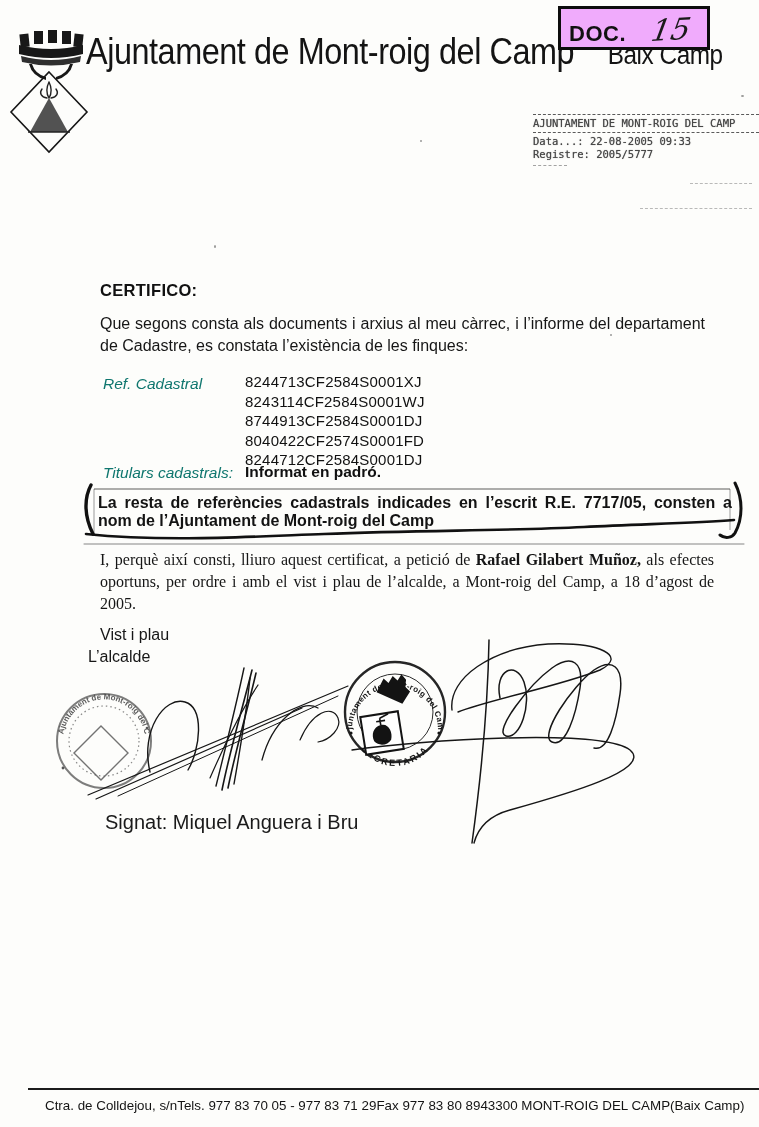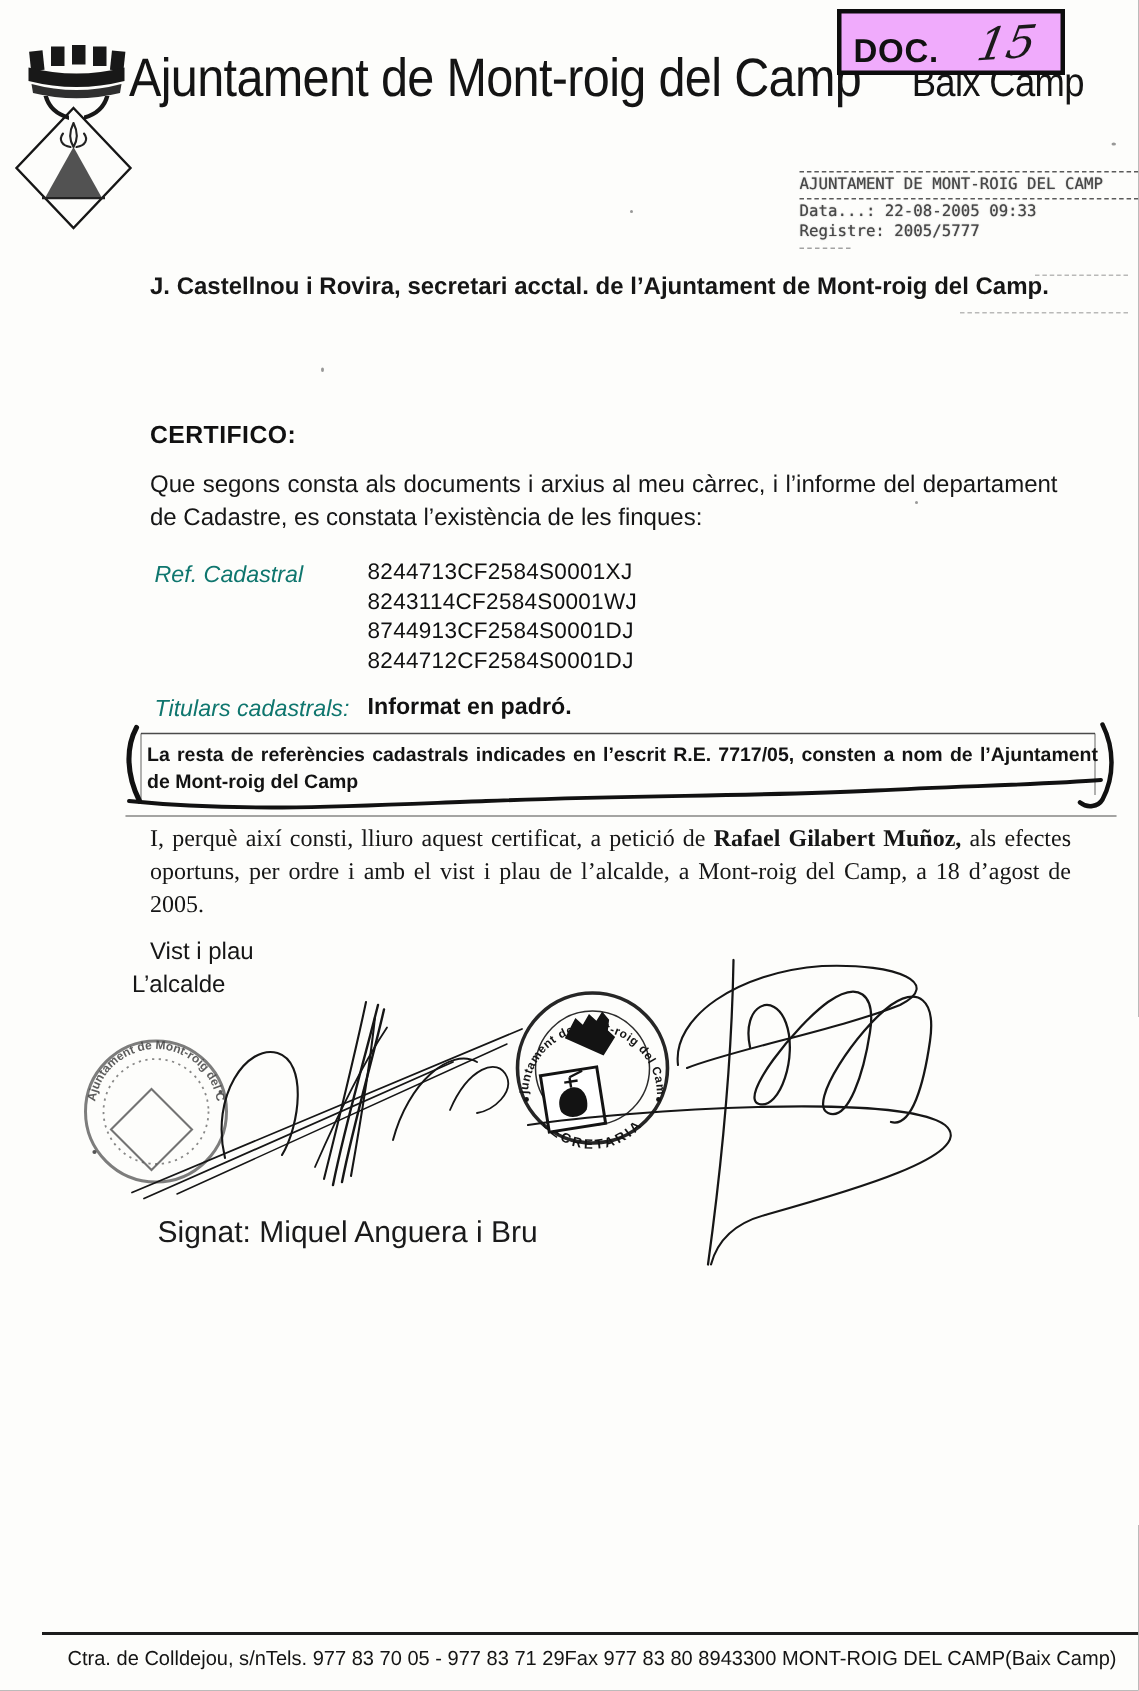--- a/index.html
+++ b/index.html
@@ -50,21 +50,21 @@
   .bold{font-weight:700;}
   .certifico{font-weight:700;font-size:16.5px;letter-spacing:.3px;}
   .ref-label{font-style:italic;font-size:15.5px;color:#0f766e;}
   .ref-list div{font-weight:400;font-size:15px;line-height:19.5px;letter-spacing:.2px;color:#111;}
   .titulars-value{font-weight:700;font-size:15.5px;}
   
   .note-box{position:absolute;left:84px;top:486px;width:660px;height:64px;}
   .note-box svg{position:absolute;left:0;top:0;overflow:visible;}
   .note-text{
     position:absolute;left:14px;top:8px;width:634px;
-    font-weight:700;font-size:13px;line-height:17.5px;text-align:justify;color:#131313;
+    font-weight:700;font-size:16px;line-height:17.5px;text-align:justify;color:#131313;
   }
   
   .sig-overlay{position:absolute;left:0;top:600px;pointer-events:none;}
   .signat-line{font-size:20px;color:#1a1a1a;}
   
   .footer-rule{position:absolute;left:28px;top:1088px;width:731px;border-top:2.5px solid #1c1c1c;}
   .footer-row{
     position:absolute;left:45px;top:1098px;width:700px;
     display:flex;justify-content:space-between;align-items:baseline;
     font-size:13.5px;color:#141414;white-space:nowrap;
@@ -119,31 +119,31 @@
     <div class="reg-dash"></div>
     <div class="reg-line">AJUNTAMENT DE MONT-ROIG DEL CAMP</div>
     <div class="reg-dash"></div>
     <div class="reg-line">Data...: 22-08-2005 09:33</div>
     <div class="reg-line">Registre: 2005/5777</div>
     <div class="reg-dash faint" style="width:34px;margin-top:4px;"></div>
   </div>
   <div class="reg-frag" style="left:690px;top:183px;width:62px;"></div>
   <div class="reg-frag" style="left:640px;top:208px;width:112px;"></div>
 
-  <div class="abs para bold" style="left:100px;top:181px;width:615px;">J. Castellnou i Rovira, secretari acctal. de l’Ajuntament de Mont-roig del Camp.</div>
 
   <div class="abs certifico" style="left:100px;top:281px;">CERTIFICO:</div>
 
   <div class="abs para" style="left:100px;top:313px;width:605px;">Que segons consta als documents i arxius al meu càrrec, i l’informe del departament de Cadastre, es constata l’existència de les finques:</div>
 
   <div class="abs ref-label" style="left:103px;top:375px;">Ref. Cadastral</div>
   <div class="abs ref-list" style="left:245px;top:372px;">
     <div>8244713CF2584S0001XJ</div>
     <div>8243114CF2584S0001WJ</div>
     <div>8744913CF2584S0001DJ</div>
+    <div>8040422CF2574S0001FD</div>
     <div>8244712CF2584S0001DJ</div>
   </div>
 
   <div class="abs ref-label" style="left:103px;top:464px;">Titulars cadastrals:</div>
   <div class="abs titulars-value" style="left:245px;top:463px;">Informat en padró.</div>
 
   <div class="note-box">
     <svg width="660" height="64" viewBox="0 0 660 64">
       <g stroke="#2a2a2a" fill="none">
         <path d="M10 3 H646" stroke-width=".9" opacity=".85"></path>

